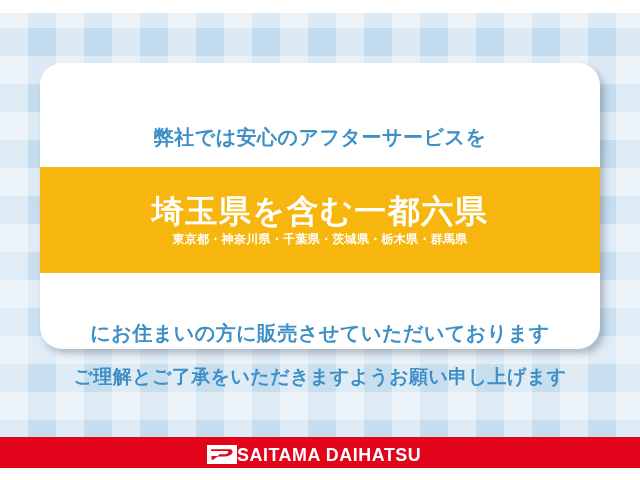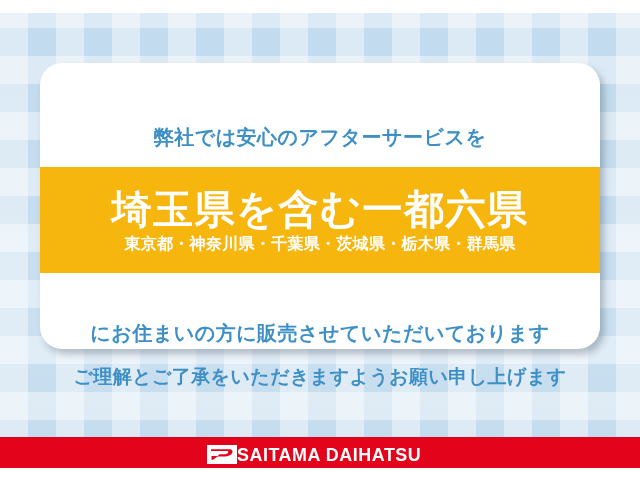--- a/index.html
+++ b/index.html
@@ -79,29 +79,29 @@
     flex:0 0 106px;
     background:#f6b60d;
     display:flex;
     flex-direction:column;
     align-items:center;
     justify-content:center;
     gap:2px;
   }
   #band-headline {
     color:#ffffff;
-    font-size:40px;
+    font-size:32px;
     font-weight:700;
     letter-spacing:1.5px;
     line-height:1.15;
     white-space:nowrap;
   }
   #band-subline {
     color:#ffffff;
-    font-size:16px;
+    font-size:12px;
     font-weight:700;
     letter-spacing:0.3px;
     line-height:1.2;
     white-space:nowrap;
   }
 
   .card-bottom {
     flex:1 1 auto;
     display:flex;
     align-items:center;

